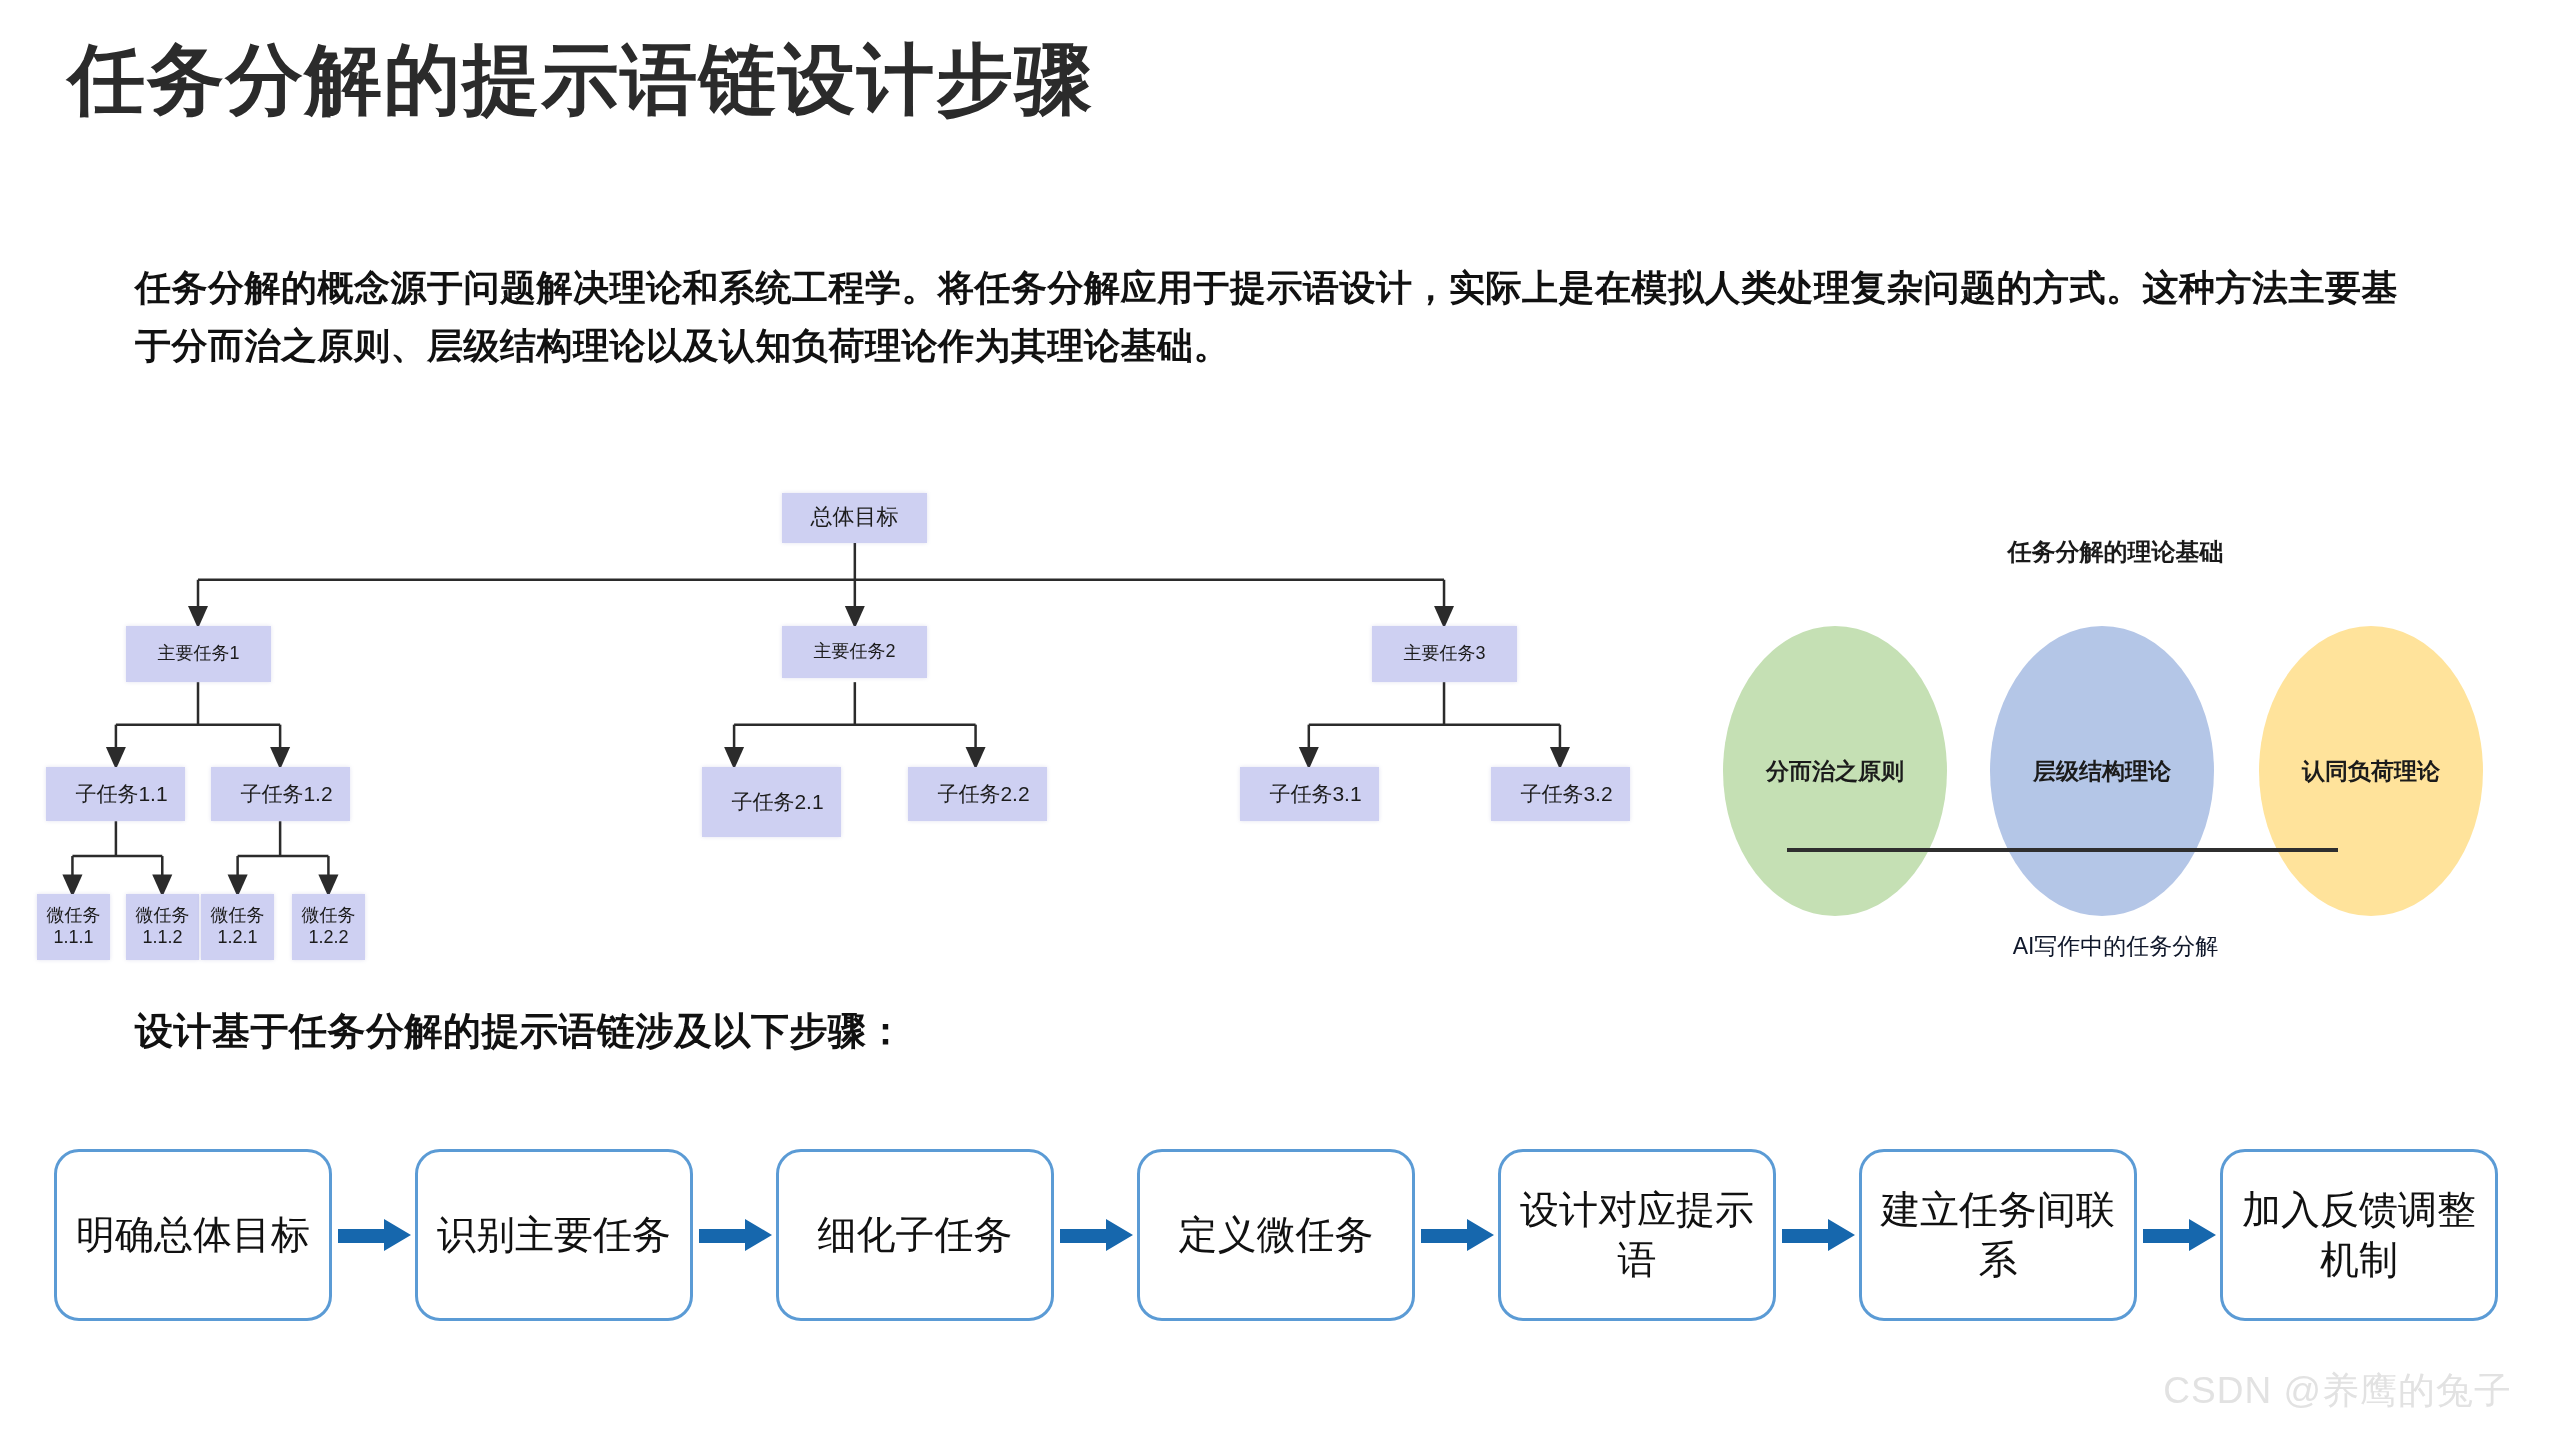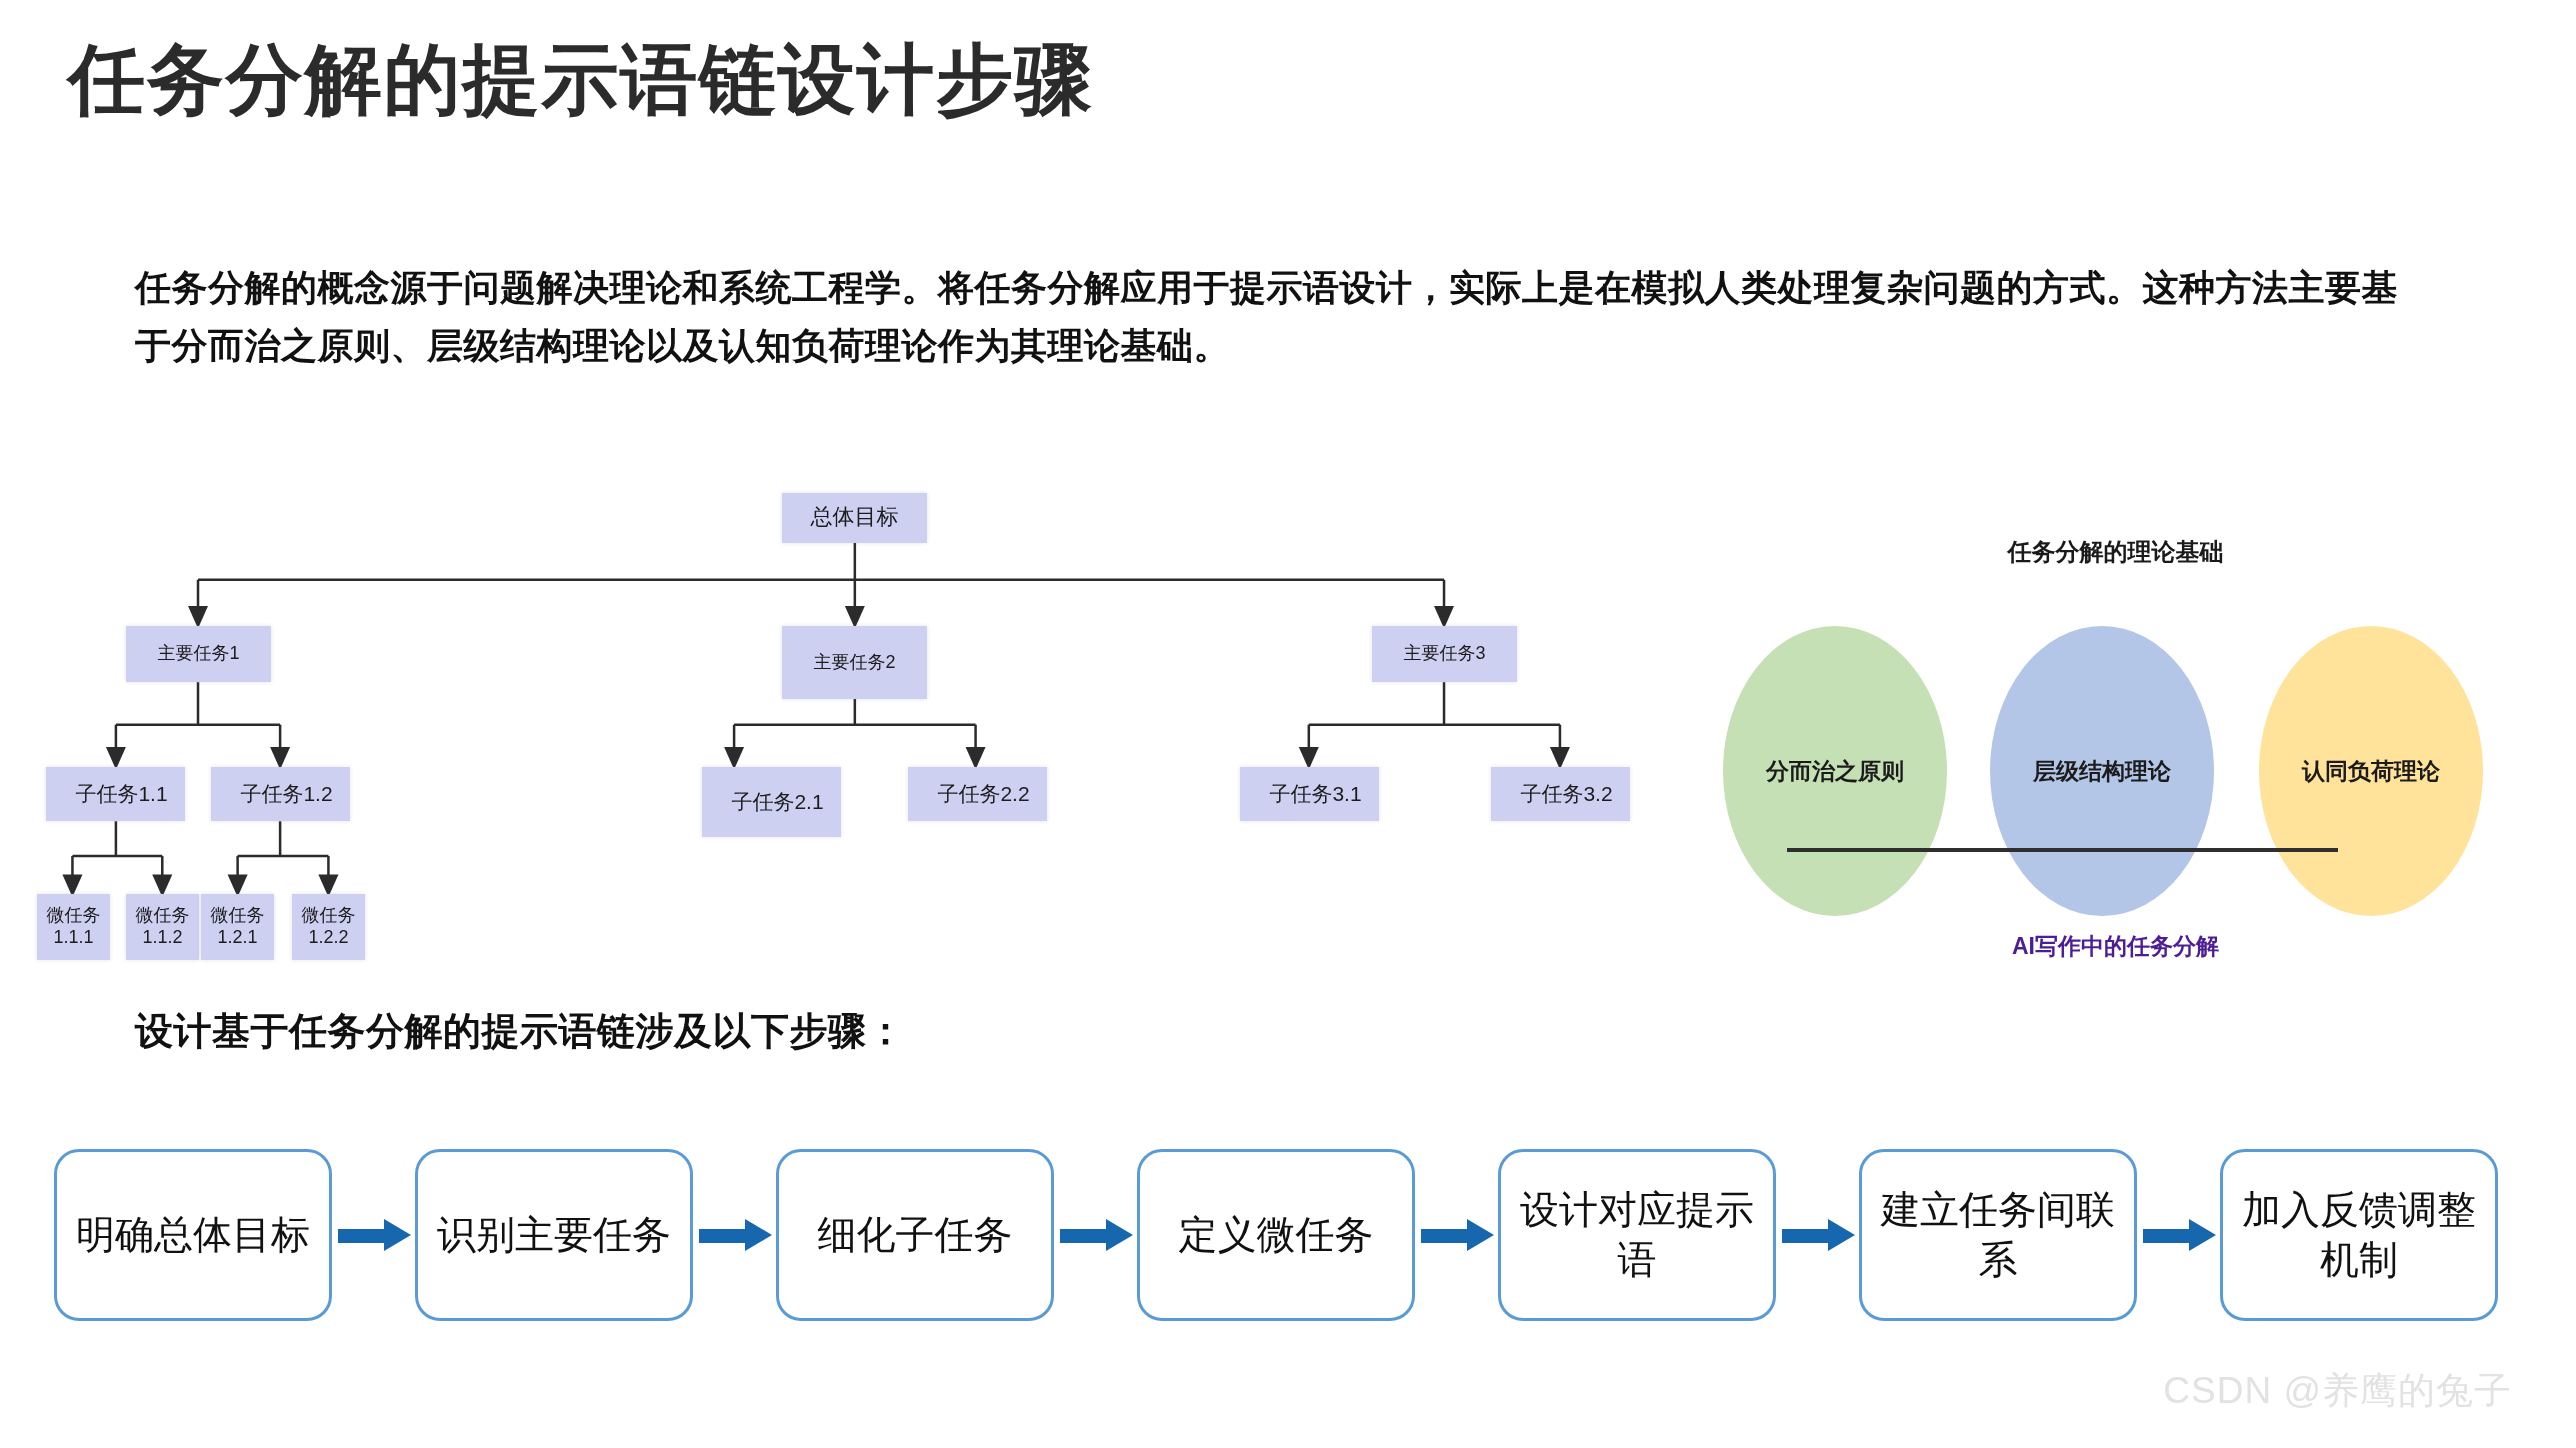--- a/index.html
+++ b/index.html
@@ -46,21 +46,21 @@
   .node.lvl3 { font-size: 18px; }
 
   
   .venn-wrap { position: absolute; left: 1681px; top: 512px; width: 869px; height: 454px; }
   .venn-title {
     position: absolute; left: 0; top: 24px; width: 869px;
     text-align: center; font-size: 24px; font-weight: 700; color: #1a1a1a;
   }
   .venn-caption {
     position: absolute; left: 0; bottom: 3.9px; width: 869px;
-    text-align: center; font-size: 23px; font-weight: 700; color: #4c1d95;
+    text-align: center; font-size: 23px; font-weight: 400; color: #0f172a;
   }
   .ellipse {
     position: absolute; top: 114px;
     width: 224px; height: 290px; border-radius: 50%;
     display: flex; align-items: center; justify-content: center;
     font-size: 23px; font-weight: 700; color: #1b1b1b;
     text-align: center;
   }
   .e1 { left: 42px;  background: #c5e0b4; }
   .e2 { left: 309px; background: #b4c6e7; }
@@ -158,21 +158,21 @@
         <path d="M290,350 L290,386"></path>
         <path d="M246,386 L340,386"></path>
         <path d="M246,386 L246,418" marker-end="url(#ah)"></path>
         <path d="M340,386 L340,418" marker-end="url(#ah)"></path>
       </g>
     </svg>
 
     <div class="node lvl0" style="left:782px; top:9.7px; width:145px; height:50px;">总体目标</div>
 
     <div class="node lvl1" style="left:126px; top:143px; width:145px; height:56px;">主要任务1</div>
-    <div class="node lvl1" style="left:782px; top:143px; width:145px; height:73px;">主要任务2</div>
+    <div class="node lvl1" style="left:782px; top:143px; width:145px; height:52px;">主要任务2</div>
     <div class="node lvl1" style="left:1372px; top:143px; width:145px; height:56px;">主要任务3</div>
 
     <div class="node lvl2" style="left:46px; top:284px; width:139px; height:54px;">子任务1.1</div>
     <div class="node lvl2" style="left:211px; top:284px; width:139px; height:54px;">子任务1.2</div>
     <div class="node lvl2" style="left:702px; top:284px; width:139px; height:70px;">子任务2.1</div>
     <div class="node lvl2" style="left:908px; top:284px; width:139px; height:54px;">子任务2.2</div>
     <div class="node lvl2" style="left:1240px; top:284px; width:139px; height:54px;">子任务3.1</div>
     <div class="node lvl2" style="left:1491px; top:284px; width:139px; height:54px;">子任务3.2</div>
 
     <div class="node lvl3" style="left:37px;  top:411px; width:73px; height:66px; white-space:pre-line;">微任务

